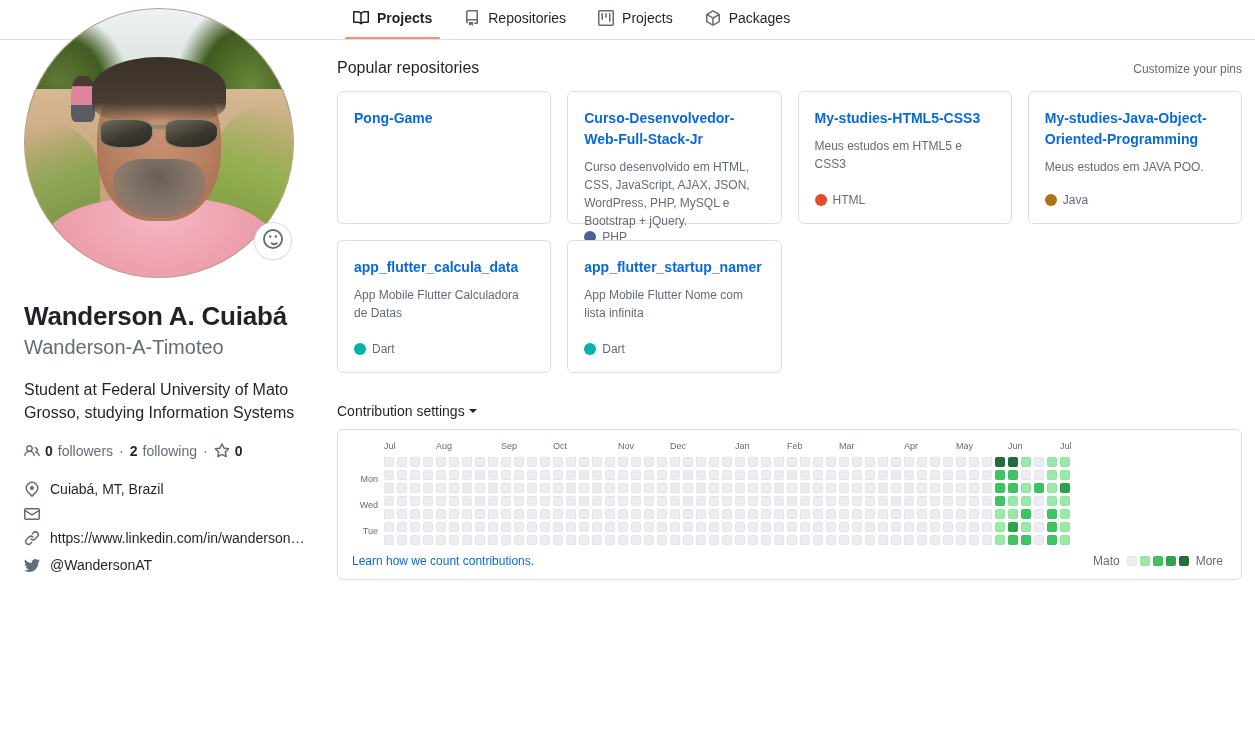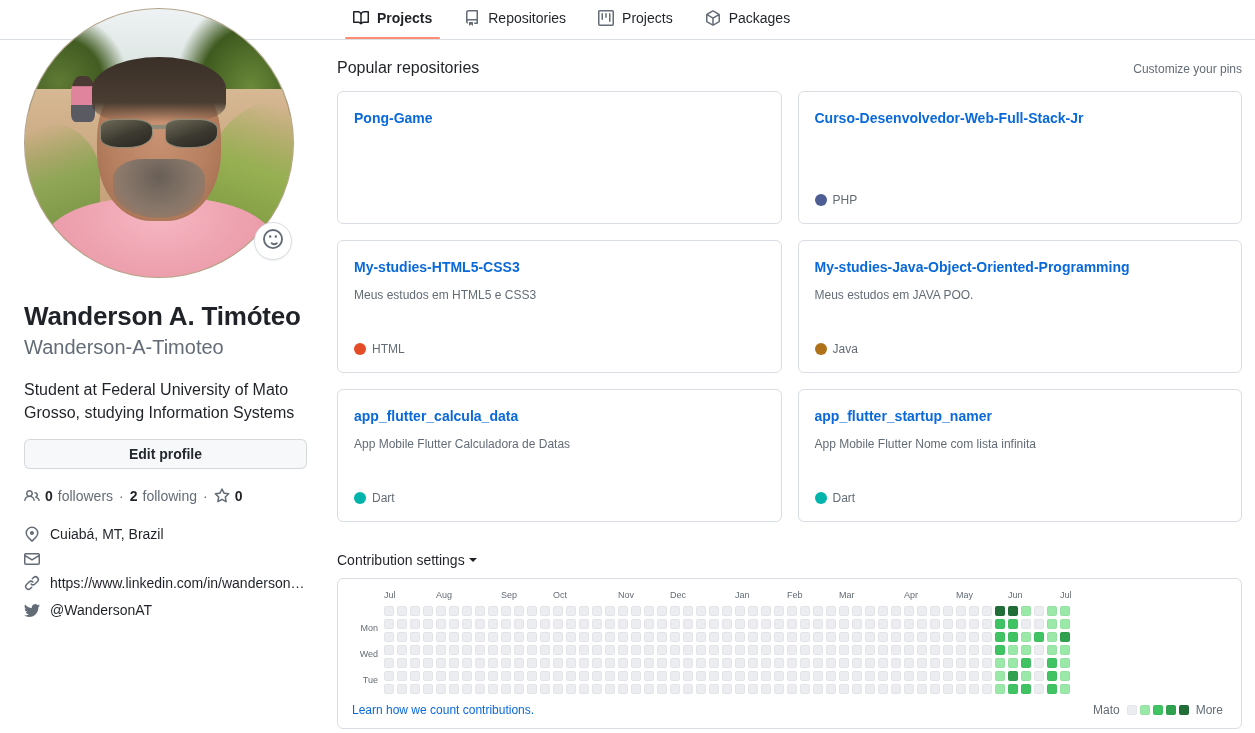--- a/index.html
+++ b/index.html
@@ -107,21 +107,21 @@
   .detail-row { display: flex; align-items: center; gap: 10px; font-size: 14px; color: #1f2328; line-height: 21px; }
   .detail-row .ico { color: #636c76; width: 16px; display: flex; align-items: center; justify-content: center; flex: 0 0 16px; }
   .detail-row .txt { white-space: nowrap; overflow: hidden; text-overflow: ellipsis; max-width: 255px; }
 
   
   .main { position: absolute; left: 337px; top: 56px; width: 905px; }
   .sec-head { display: flex; align-items: baseline; justify-content: space-between; }
   .sec-title { font-size: 16px; font-weight: 400; color: #1f2328; line-height: 24px; }
   .sec-link { font-size: 12px; color: #636c76; cursor: pointer; text-decoration: none; }
 
-  .pins { display: grid; grid-template-columns: 1fr 1fr; gap: 16px; margin-top: 11px; }
+  .pins { display: grid; grid-template-columns: 1fr 1fr 1fr 1fr; gap: 16px; margin-top: 11px; }
   .pin {
     border: 1px solid #d8dee4; border-radius: 6px; background: #fff;
     padding: 16px; height: 133px; display: flex; flex-direction: column;
   }
   .pin-name { font-size: 14px; font-weight: 600; color: #0969da; text-decoration: none; cursor: pointer; line-height: 21px; }
   .pin-desc { margin-top: 8px; font-size: 12px; color: #636c76; line-height: 18px; }
   .pin-meta { margin-top: auto; display: flex; align-items: center; gap: 6px; font-size: 12px; color: #636c76; }
   .lang-dot { width: 12px; height: 12px; border-radius: 50%; display: inline-block; }
 
   
@@ -220,24 +220,23 @@
       </div>
       <div class="status-btn">
         <span>
           <svg width="20" height="20" viewBox="0 0 16 16" fill="currentColor">
               <path d="M8 0a8 8 0 1 1 0 16A8 8 0 0 1 8 0M1.5 8a6.5 6.5 0 1 0 13 0 6.5 6.5 0 0 0-13 0m4.879 2.773a.75.75 0 0 1 1.06 0 2.5 2.5 0 0 0 3.122 0 .75.75 0 1 1 .936 1.172 4 4 0 0 1-4.994 0 .75.75 0 0 1-.124-1.172M5.75 7a1 1 0 1 1 0-2 1 1 0 0 1 0 2m4.5 0a1 1 0 1 1 0-2 1 1 0 0 1 0 2"></path>
             </svg>
         </span>
       </div>
     </div>
 
-    <div class="fullname">Wanderson A. Timóteo</div>
+    <div class="fullname">Wanderson A. Cuiabá</div>
     <div class="username">Wanderson-A-Timoteo</div>
     <div class="bio">Student at Federal University of Mato Grosso, studying Information Systems</div>
-    <button class="edit-btn">Edit profile</button>
 
     <div class="follow-row">
       <span class="ico">
         <svg width="16" height="16" viewBox="0 0 16 16" fill="currentColor">
             <path d="M2 5.5a3.5 3.5 0 1 1 5.898 2.549 5.5 5.5 0 0 1 3.034 4.084.75.75 0 1 1-1.482.235 4 4 0 0 0-7.9 0 .75.75 0 0 1-1.482-.236A5.5 5.5 0 0 1 3.102 8.05 3.5 3.5 0 0 1 2 5.5M11 4a.75.75 0 1 0 0 1.5 1.5 1.5 0 0 1 .666 2.844.75.75 0 0 0-.416.672v.352a.75.75 0 0 0 .574.73c1.2.289 2.162 1.2 2.522 2.372a.75.75 0 1 0 1.434-.44 5 5 0 0 0-2.56-3.012A3 3 0 0 0 11 4m-5.5-.5a2 2 0 1 0-.001 3.999A2 2 0 0 0 5.5 3.5"></path>
           </svg>
       </span>
       <b>0</b>
       <span>followers</span>
       <span class="sep">·</span>
@@ -296,20 +295,21 @@
 
     <div class="pins">
 
       <div class="pin">
         <a class="pin-name">Pong-Game</a>
         <div class="pin-meta"></div>
       </div>
 
       <div class="pin">
         <a class="pin-name">Curso-Desenvolvedor-Web-Full-Stack-Jr</a>
+        <div class="pin-desc">Curso desenvolvido em HTML, CSS, JavaScript, AJAX, JSON, WordPress, PHP, MySQL e Bootstrap + jQuery.</div>
         <div class="pin-meta">
           <span class="lang-dot" style="background: rgb(79, 93, 149);"></span>
           <span>PHP</span>
         </div>
       </div>
 
       <div class="pin">
         <a class="pin-name">My-studies-HTML5-CSS3</a>
         <div class="pin-desc">Meus estudos em HTML5 e CSS3</div>
         <div class="pin-meta">

